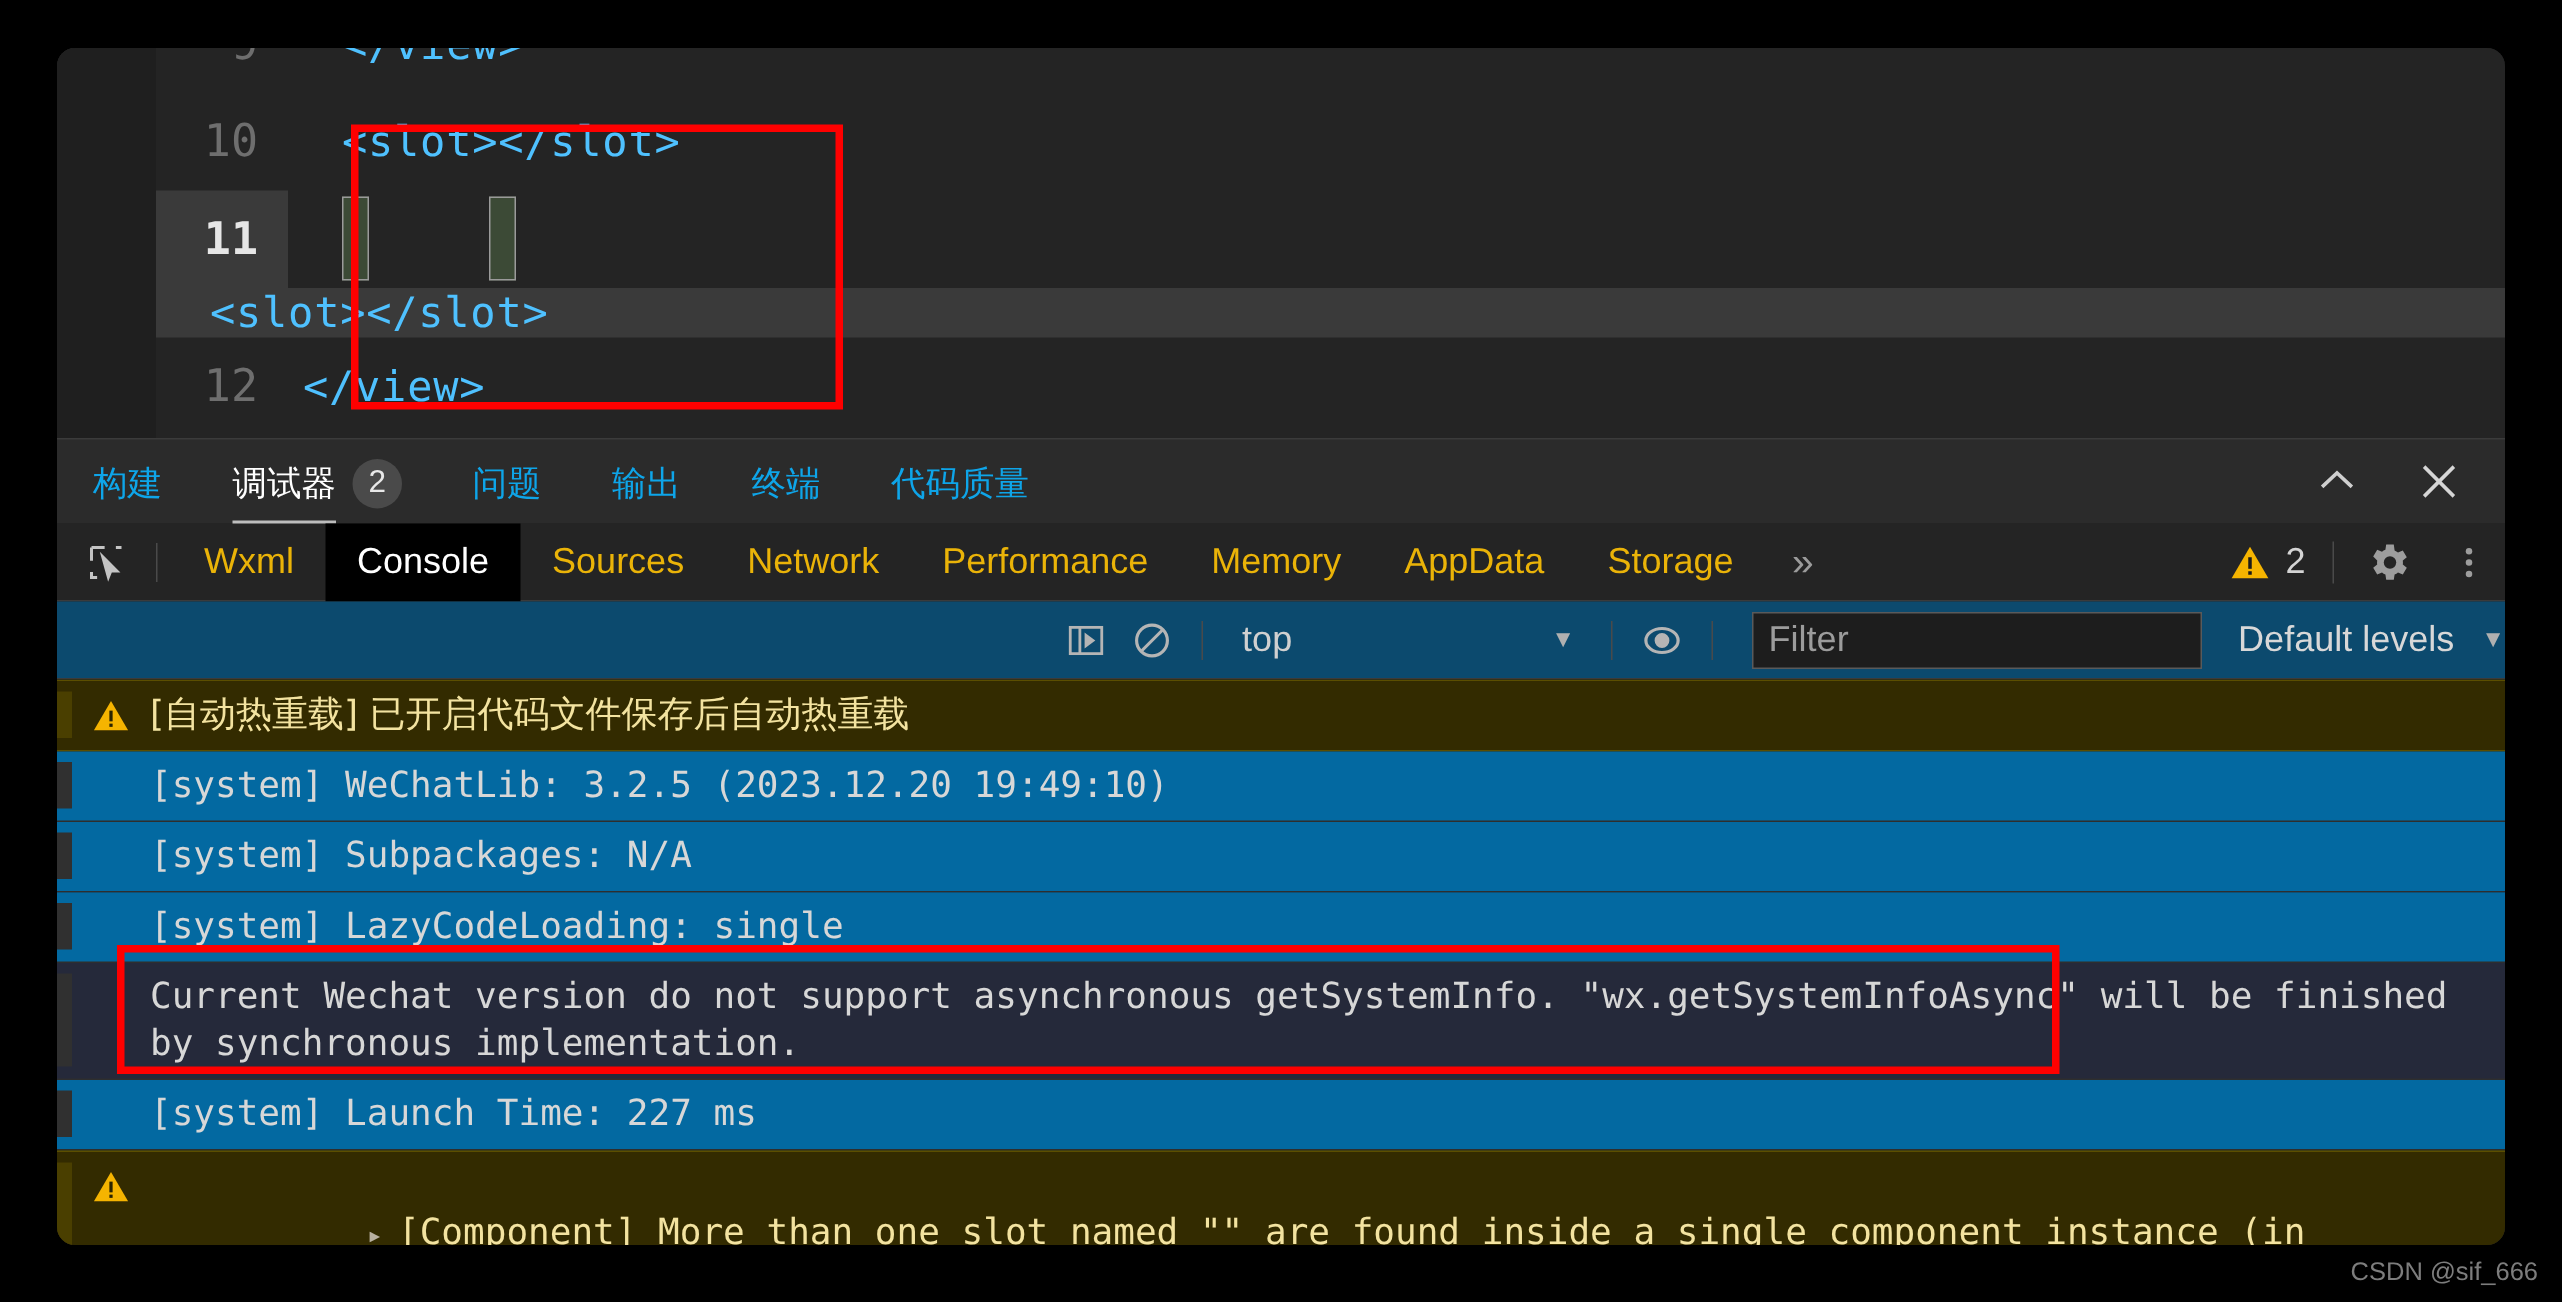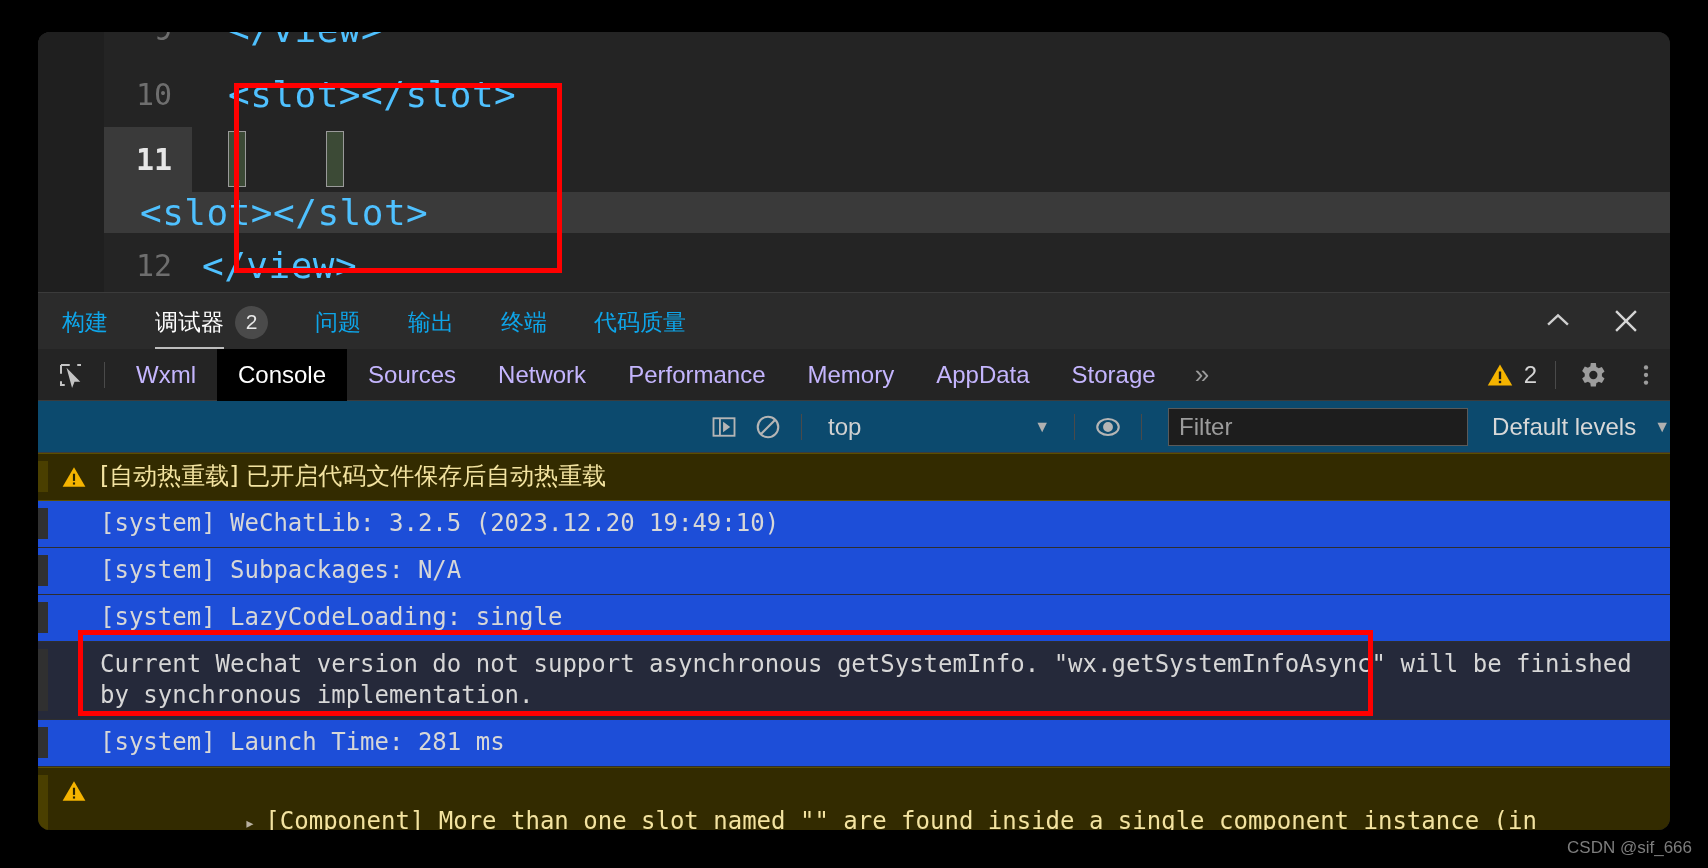--- a/index.html
+++ b/index.html
@@ -54,21 +54,21 @@
   }
   .ln.active { color: #e6e6e6; font-weight: bold; }
   .codetxt {
     flex: 1;
     color: #4fc1ff;
     padding-left: 36px;
     height: 65px;
     display: flex;
     align-items: center;
     font-family: "DejaVu Sans Mono", monospace;
-    font-size: 36px;
+    font-size: 28px;
     letter-spacing: 0.5px;
   }
   .row-wrap { display: flex; }
   .row-wrap.highlight .codetxt,
   .row-wrap.highlight .ln { background: #3a3a3a; }
 
   
   .row-clip { height: 30px; overflow: hidden; position: relative; }
   .row-clip .ln, .row-clip .codetxt { height: 65px; margin-top: -35px; }
 
@@ -167,21 +167,21 @@
   .dt-sep {
     width: 1px; height: 26px;
     background: #4a4a4a;
     margin: 0 10px;
   }
   .dt-tab {
     height: 52px;
     padding: 0 21px;
     display: flex;
     align-items: center;
-    color: #c4b5fd;
+    color: #eab308;
     font-size: 24px;
     font-family: "Liberation Sans", sans-serif;
     white-space: nowrap;
   }
   .dt-tab.active {
     background: #000000;
     color: #ffffff;
   }
   .dt-more {
     color: #9b9b9b;
@@ -294,21 +294,21 @@
     word-break: break-word;
   }
   .log-row.warning {
     background: #332b00;
     border-top: 1px solid #5b4e00;
     border-bottom: 1px solid #5b4e00;
   }
   .log-row.warning .log-text { color: #f3e3a0; }
   .log-row.warning .log-gutter { background: #4a3f00; }
   .log-row.info-blue { background: #25293a; }
-  .log-row.plain { background: #1d4ed8; }
+  .log-row.plain { background: #0369a1; }
   .disclosure {
     color: #b9b1a0;
     margin-right: 10px;
     font-size: 18px;
     display: inline-block;
   }
 
   
   .red-rect-console {
     position: absolute;
@@ -553,21 +553,21 @@
 
       <div class="log-row info-blue">
         <div class="log-gutter"></div>
         <div class="log-icon"></div>
         <div class="log-text">Current Wechat version do not support asynchronous getSystemInfo. "wx.getSystemInfoAsync" will be finished by synchronous implementation.</div>
       </div>
 
       <div class="log-row plain">
         <div class="log-gutter"></div>
         <div class="log-icon"></div>
-        <div class="log-text">[system] Launch Time: 281 ms</div>
+        <div class="log-text">[system] Launch Time: 227 ms</div>
       </div>
 
       <div class="log-row warning">
         <div class="log-gutter"></div>
         <div class="log-icon">
           <svg width="26" height="26" viewBox="0 0 24 24">
             <path d="M12 3 L22.5 21 L1.5 21 Z" fill="#f5b400"></path>
             <rect x="11" y="9" width="2" height="6.6" fill="#2a2400"></rect>
             <rect x="11" y="17" width="2" height="2" fill="#2a2400"></rect>
           </svg>

